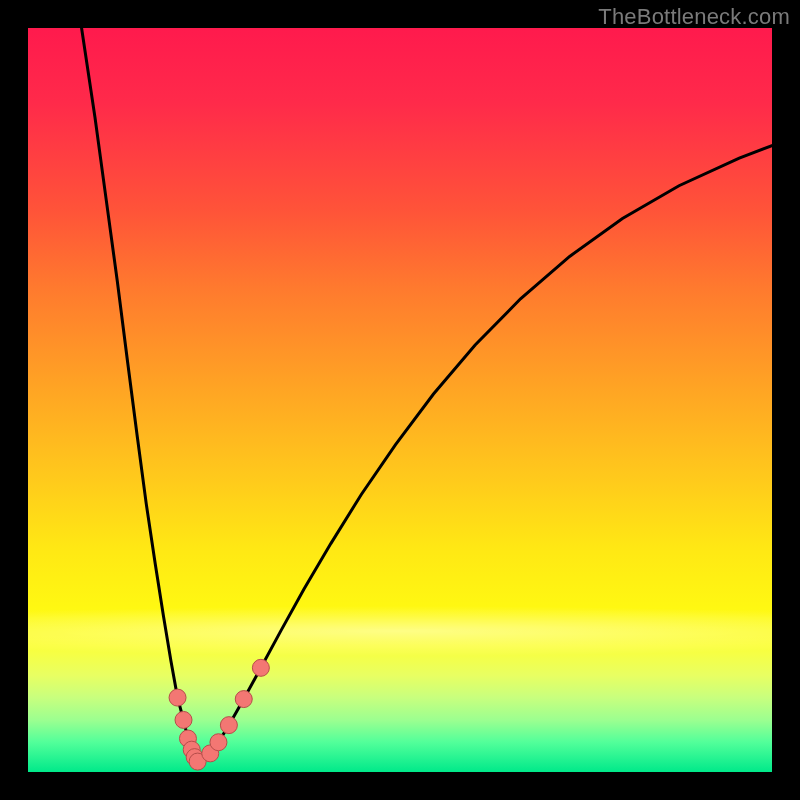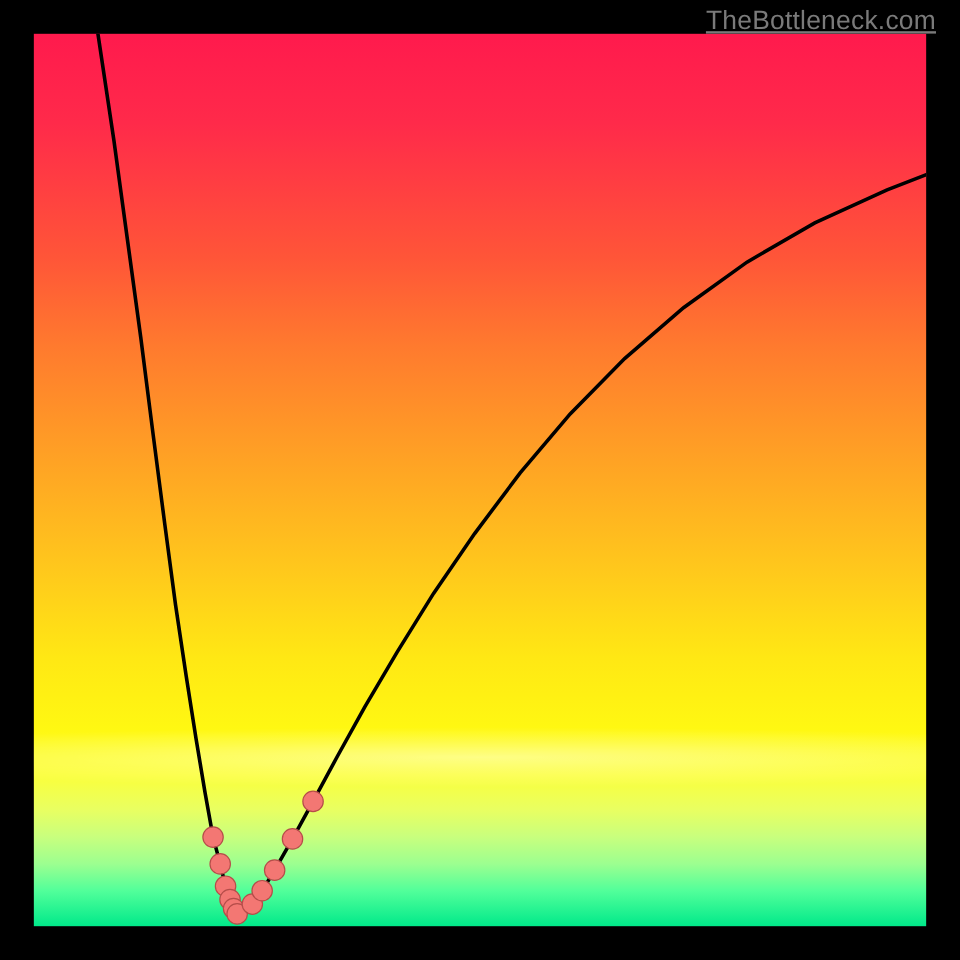--- a/index.html
+++ b/index.html
@@ -64,26 +64,25 @@
     mix-blend-mode: screen;
   }
   svg.curves, svg.markers {
     position: absolute;
     left: 0;
     top: 0;
   }
   .watermark {
     position: absolute;
     top: 4px;
-    right: 20px;
+    right: 10px;
     color: #7a7a7a;
     font-size: 22px;
     letter-spacing: 0.2px;
     font-weight: 400;
-    text-decoration: underline;
   }
 </style>
 </head>
 <body>
 
 <div class="frame">
   <div class="plot">
     <div class="gradient"></div>
     <div class="glow-band"></div>
     <svg class="curves" width="744" height="744" viewBox="0 0 744 744">

